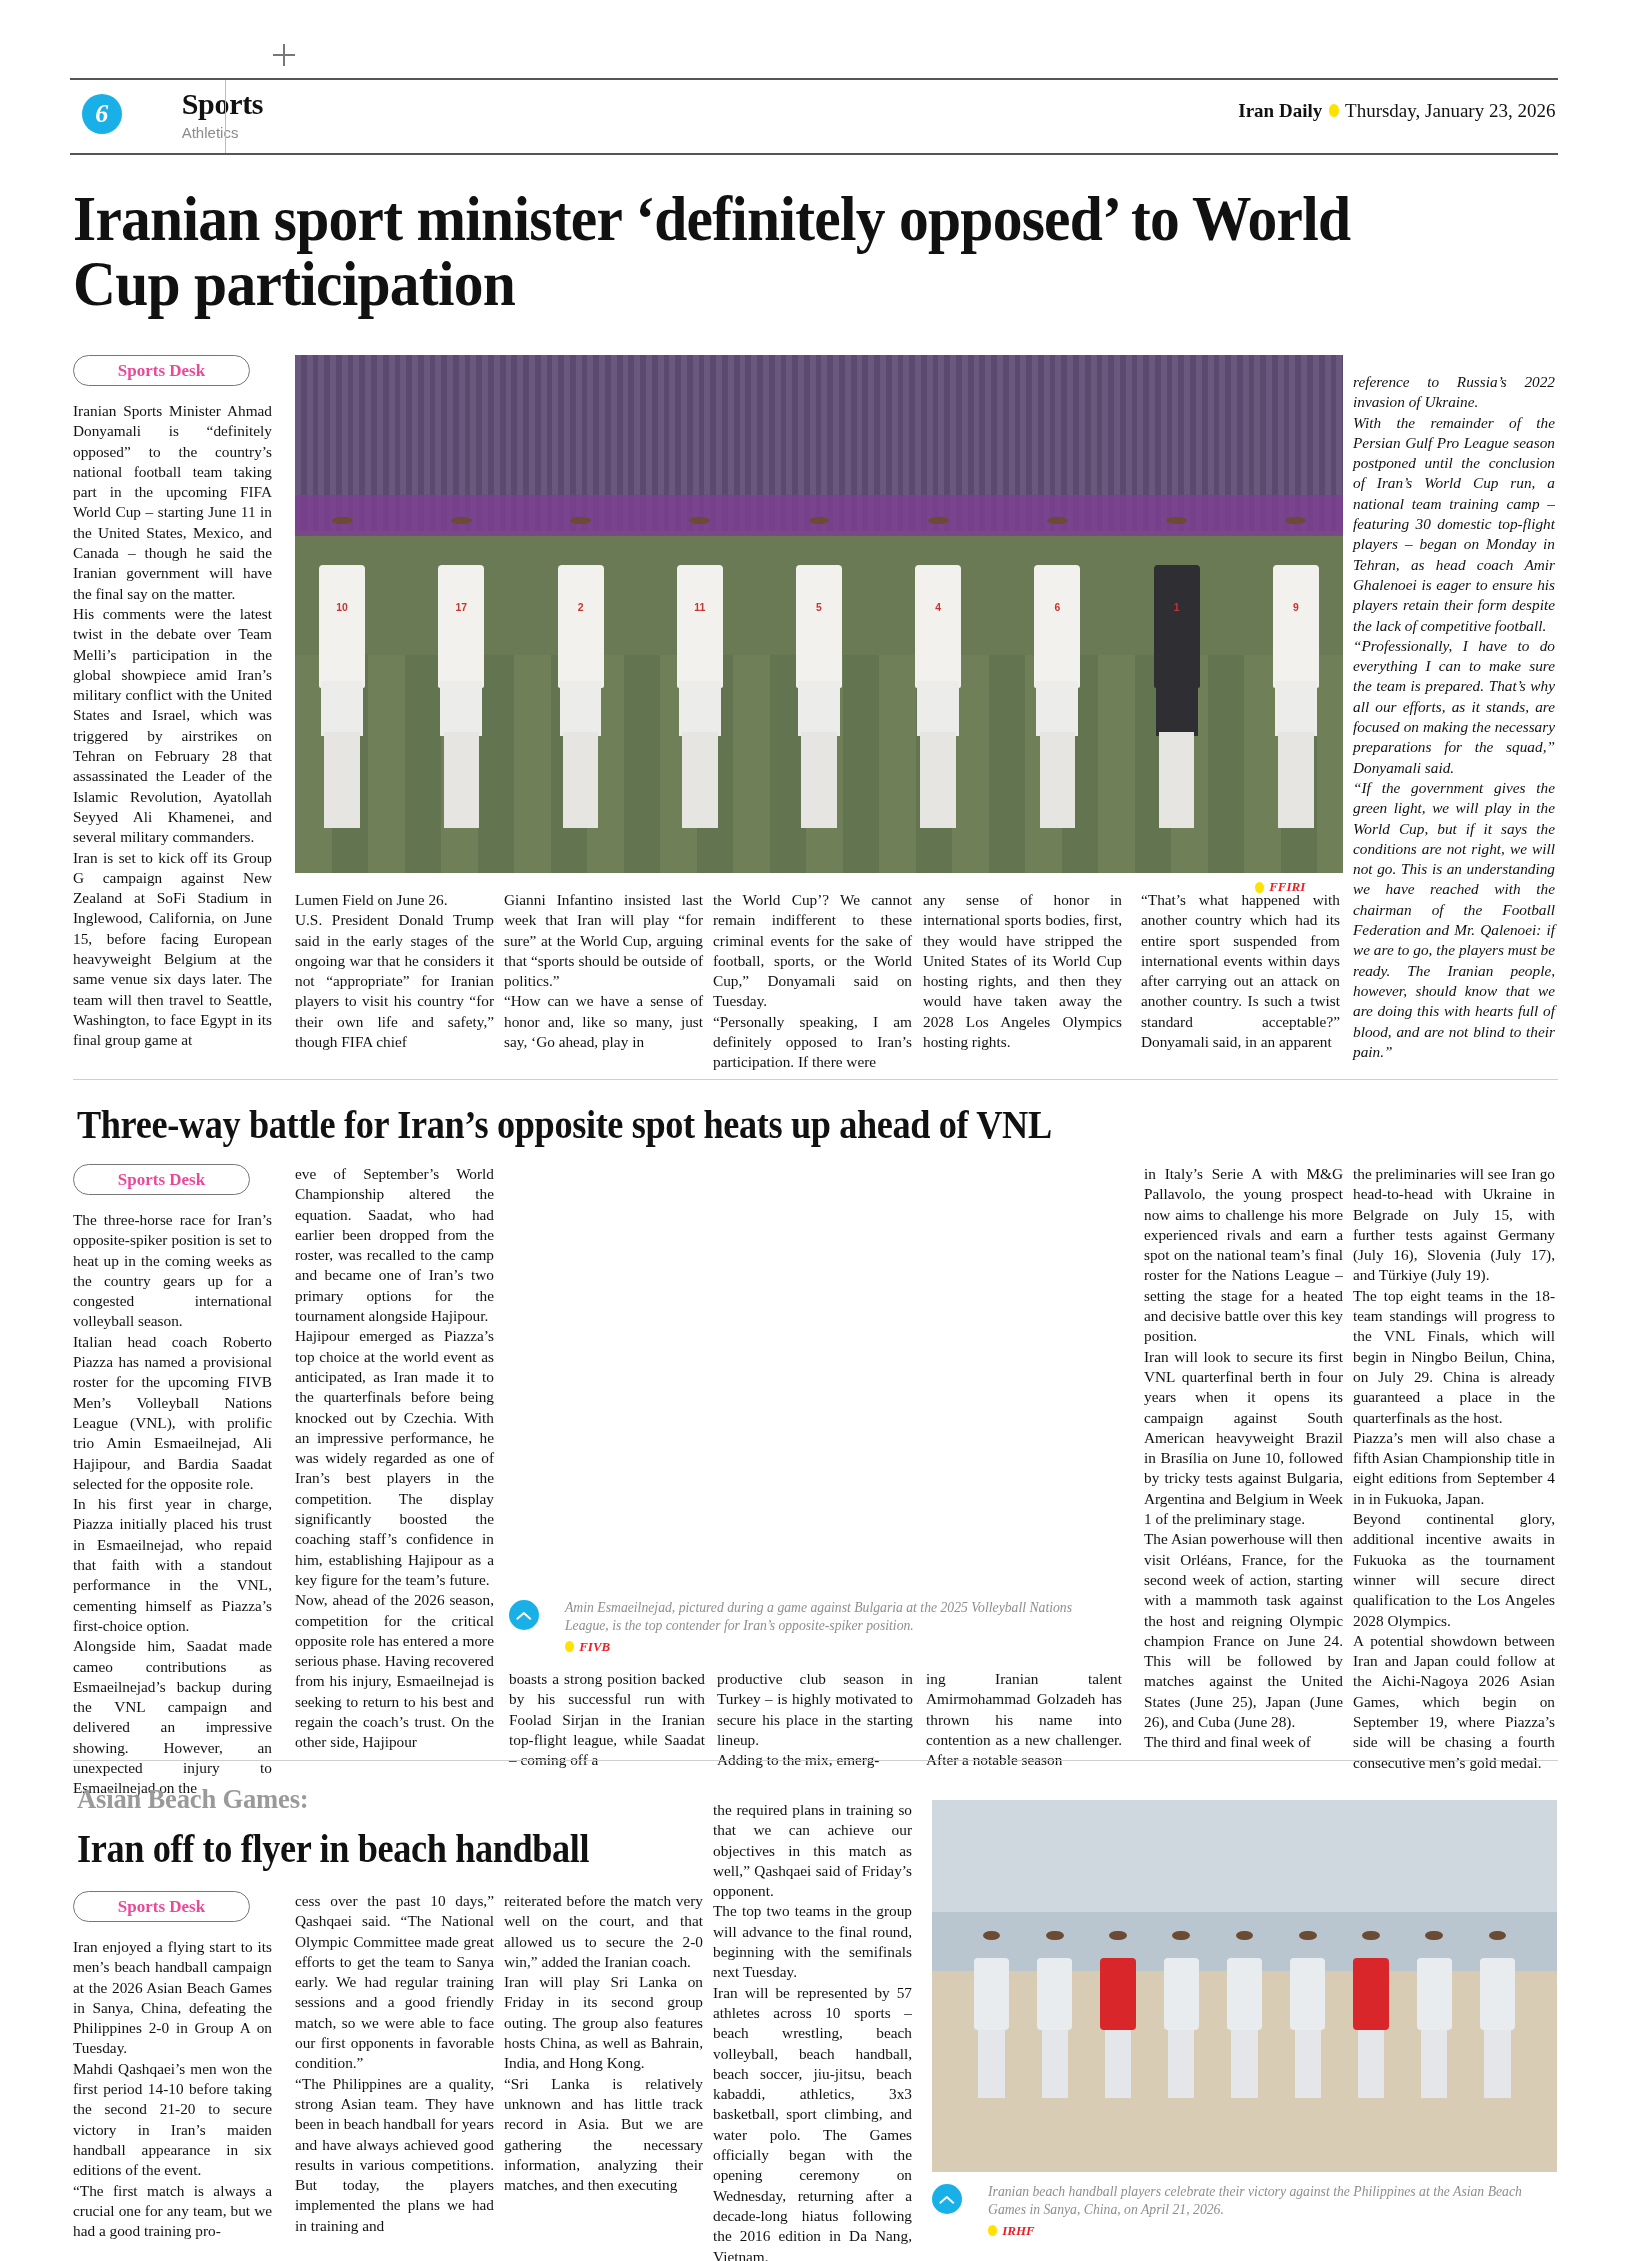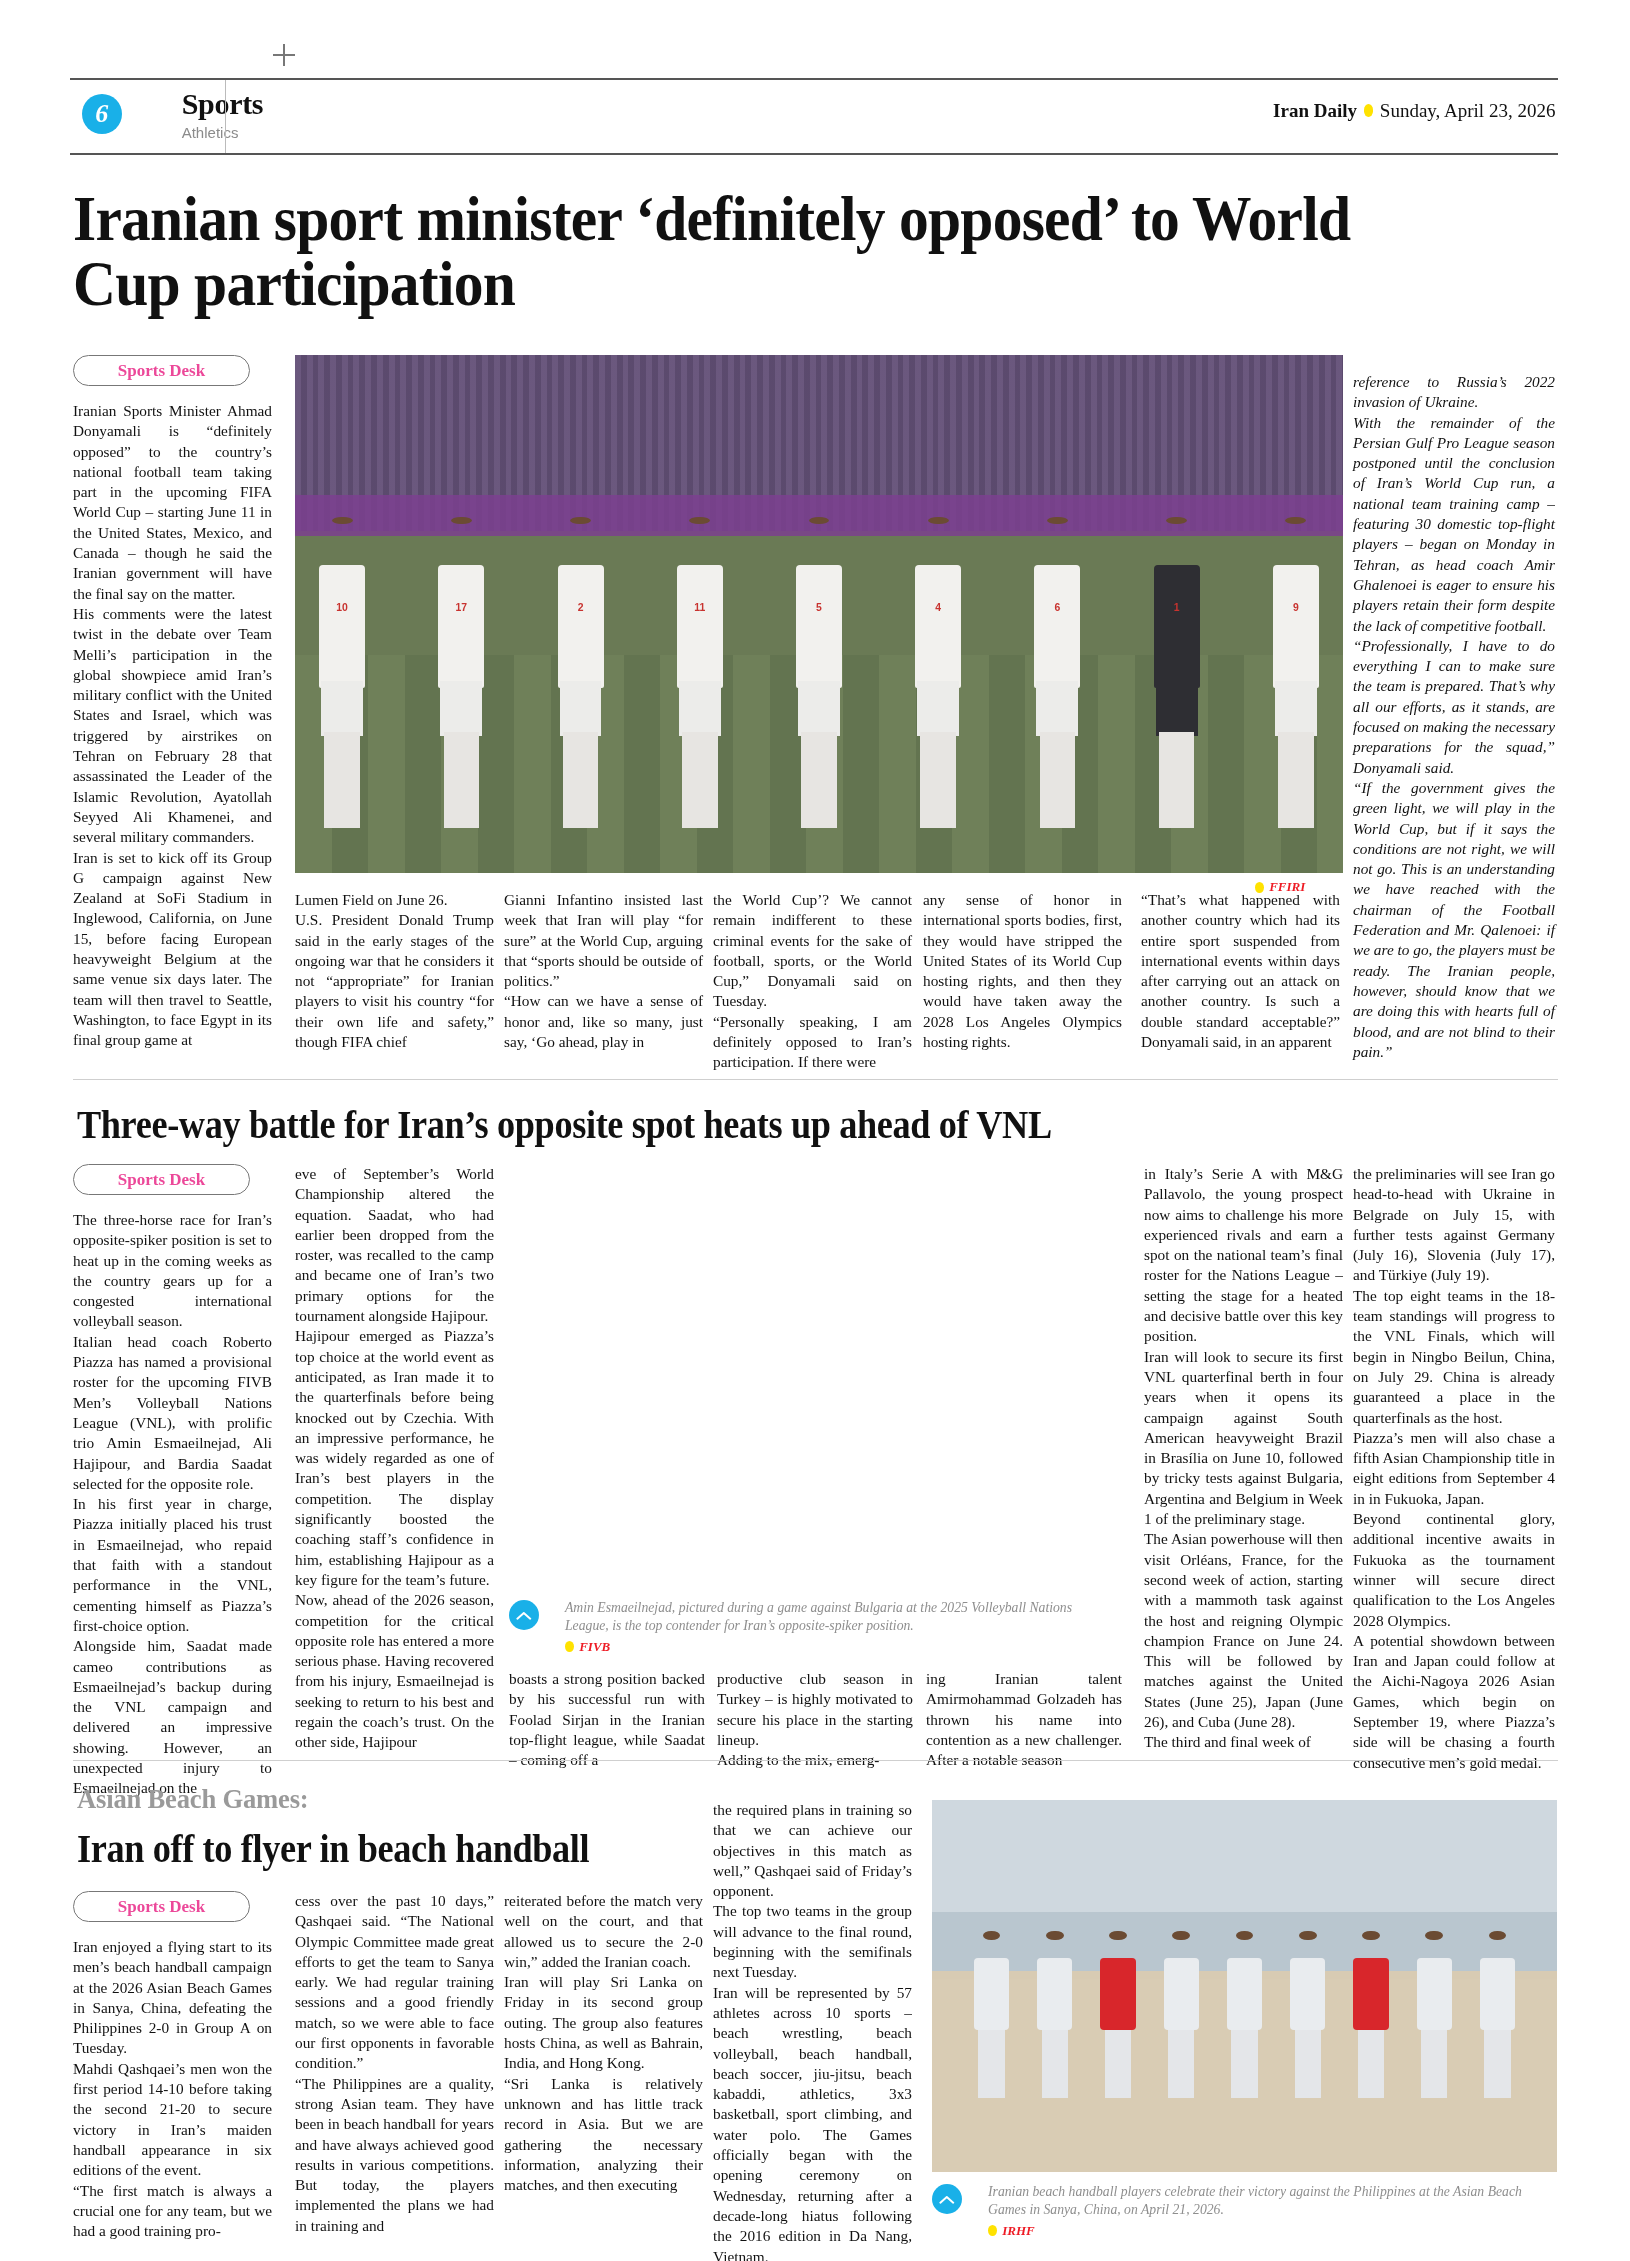--- a/index.html
+++ b/index.html
@@ -115,21 +115,21 @@
     <div class="mh-row">
       <div class="pagenum">6</div>
       <div class="mh-divider"></div>
       <div class="mh-titles">
         <div class="mh-title">Sports</div>
         <div class="mh-sub">Athletics</div>
       </div>
       <div class="mh-right">
         <span class="brand">Iran Daily</span>
         <span class="dot-yellow"></span>
-        <span>Sunday, April 23, 2026</span>
+        <span>Thursday, January 23, 2026</span>
       </div>
     </div>
     <div class="rule-bot"></div>
   </div>
 
   <div class="headline">Iranian sport minister ‘definitely opposed’ to World Cup participation</div>
 
   <div class="col" style="left:73px;top:355px;width:199px;">
     <div class="deskbadge">Sports Desk</div>
     <div class="body-txt" style="white-space:pre-line;">Iranian Sports Minister Ahmad Donyamali is “definitely opposed” to the country’s national football team taking part in the upcoming FIFA World Cup – starting June 11 in the United States, Mexico, and Canada – though he said the Iranian government will have the final say on the matter.
@@ -222,21 +222,21 @@
     <span>FFIRI</span>
   </div>
 
   <div class="col body-txt" style="left:295px;top:890px;width:199px;white-space:pre-line;">Lumen Field on June 26.
 U.S. President Donald Trump said in the early stages of the ongoing war that he considers it not “appropriate” for Iranian players to visit his country “for their own life and safety,” though FIFA chief</div>
   <div class="col body-txt" style="left:504px;top:890px;width:199px;white-space:pre-line;">Gianni Infantino insisted last week that Iran will play “for sure” at the World Cup, arguing that “sports should be outside of politics.”
 “How can we have a sense of honor and, like so many, just say, ‘Go ahead, play in</div>
   <div class="col body-txt" style="left:713px;top:890px;width:199px;white-space:pre-line;">the World Cup’? We cannot remain indifferent to these criminal events for the sake of football, sports, or the World Cup,” Donyamali said on Tuesday.
 “Personally speaking, I am definitely opposed to Iran’s participation. If there were</div>
   <div class="col body-txt" style="left:923px;top:890px;width:199px;white-space:pre-line;">any sense of honor in international sports bodies, first, they would have stripped the United States of its World Cup hosting rights, and then they would have taken away the 2028 Los Angeles Olympics hosting rights.</div>
-  <div class="col body-txt" style="left:1141px;top:890px;width:199px;white-space:pre-line;">“That’s what happened with another country which had its entire sport suspended from international events within days after carrying out an attack on another country. Is such a double standard acceptable?” Donyamali said, in an apparent</div>
+  <div class="col body-txt" style="left:1141px;top:890px;width:199px;white-space:pre-line;">“That’s what happened with another country which had its entire sport suspended from international events within days after carrying out an attack on another country. Is such a twist standard acceptable?” Donyamali said, in an apparent</div>
 
   <div class="col body-txt" style="left:1353px;top:372px;width:202px;white-space:pre-line;font-style:italic;">reference to Russia’s 2022 invasion of Ukraine.
 With the remainder of the Persian Gulf Pro League season postponed until the conclusion of Iran’s World Cup run, a national team training camp – featuring 30 domestic top-flight players – began on Monday in Tehran, as head coach Amir Ghalenoei is eager to ensure his players retain their form despite the lack of competitive football.
 “Professionally, I have to do everything I can to make sure the team is prepared. That’s why all our efforts, as it stands, are focused on making the necessary preparations for the squad,” Donyamali said.
 “If the government gives the green light, we will play in the World Cup, but if it says the conditions are not right, we will not go. This is an understanding we have reached with the chairman of the Football Federation and Mr. Qalenoei: if we are to go, the players must be ready. The Iranian people, however, should know that we are doing this with hearts full of blood, and are not blind to their pain.”</div>
 
   <div class="hrule" style="left:73px;top:1079px;width:1485px;"></div>
 
   <div class="subhead" style="left:77px;top:1102px;width:1434px;">Three-way battle for Iran’s opposite spot heats up ahead of VNL</div>
 

